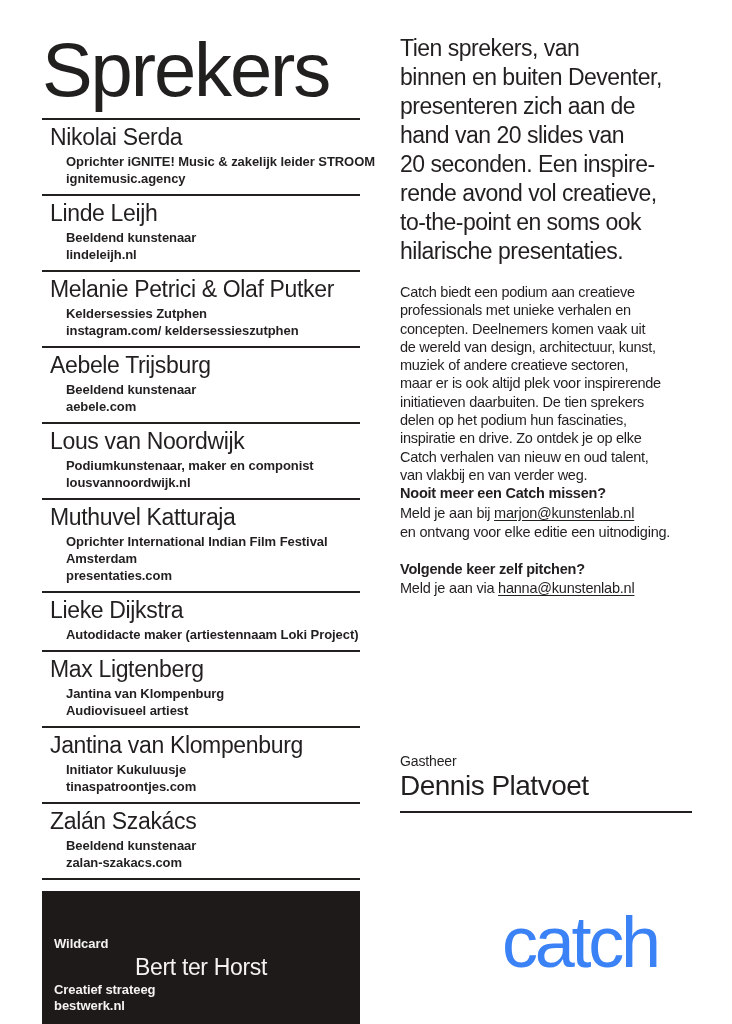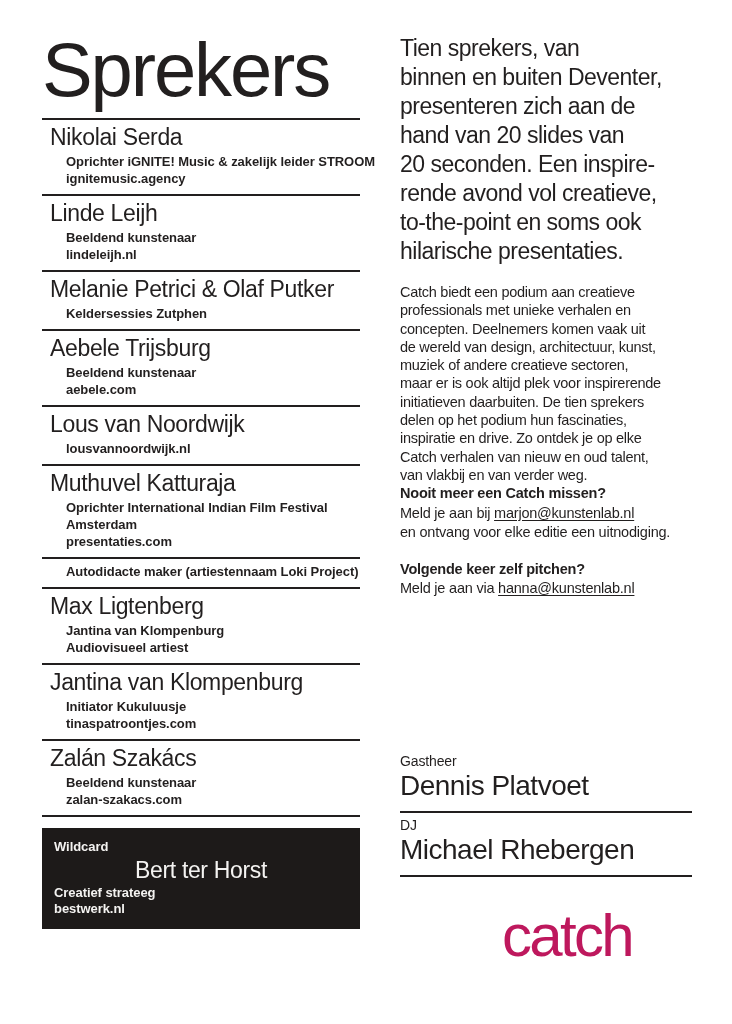--- a/index.html
+++ b/index.html
@@ -23,47 +23,47 @@
     letter-spacing:-0.015em;white-space:nowrap;
   }
   .speaker-line{
     font-size:13px;line-height:17px;font-weight:700;
     letter-spacing:-0.005em;white-space:nowrap;margin-left:24px;
   }
   .wildcard{
     margin-top:11px;background:#1d1a19;color:#f4f3f1;
     padding:11px 12px 12px;
   }
-  .wildcard-label{font-size:13px;line-height:16px;font-weight:700;letter-spacing:-0.005em;}
+  .wildcard-label{font-size:13px;line-height:16px;font-weight:700;letter-spacing:-0.005em;margin-top:34px;}
   .wildcard-name{font-size:23px;line-height:27px;font-weight:400;letter-spacing:-0.015em;margin:2px 0 1px;text-align:center;}
   .wildcard-line{font-size:13px;line-height:16px;font-weight:700;letter-spacing:-0.005em;}
   
   .right-col{position:absolute;left:400px;top:34px;width:292px;}
   .intro{
     margin:0;font-size:23px;line-height:29px;font-weight:400;
     letter-spacing:-0.022em;white-space:pre;
   }
   .about{
     margin:17px 0 0;font-size:14.5px;line-height:18.3px;
     letter-spacing:-0.018em;white-space:pre;
   }
   .signup{margin-top:0;font-size:14.5px;line-height:19.5px;letter-spacing:-0.015em;}
   .signup + .signup{margin-top:17px;}
   .signup-q{font-weight:700;}
   .email-link{text-decoration:underline;text-underline-offset:2px;color:inherit;cursor:pointer;}
   
   .credits{position:absolute;left:400px;top:752px;width:292px;}
-  .credit{border-bottom:2px solid #221f1f;padding-bottom:10px;margin-bottom:3px;}
+  .credit{border-bottom:2px solid #221f1f;padding-bottom:10px;margin-bottom:36px;}
   .credit-role{font-size:14px;line-height:18px;letter-spacing:-0.01em;margin-bottom:1px;}
   .credit-name{font-size:28px;line-height:30px;letter-spacing:-0.018em;font-weight:400;white-space:nowrap;}
   
   .logo{
     position:absolute;left:502px;top:906px;
-    font-size:60px;line-height:1;font-weight:500;
-    letter-spacing:-0.045em;color:#be185d;
+    font-size:72px;line-height:1;font-weight:500;
+    letter-spacing:-0.045em;color:#3b82f6;
   }
 </style>
 </head>
 <body>
 
 <div class="page">
 
   <div class="left-col">
     <h1 class="page-title">Sprekers</h1>
 
@@ -75,41 +75,44 @@
 
     <div class="speaker">
       <h2 class="speaker-name">Linde Leijh</h2>
       <div class="speaker-line">Beeldend kunstenaar</div>
       <div class="speaker-line">lindeleijh.nl</div>
     </div>
 
     <div class="speaker">
       <h2 class="speaker-name">Melanie Petrici &amp; Olaf Putker</h2>
       <div class="speaker-line">Keldersessies Zutphen</div>
+      <div class="speaker-line">instagram.com/ keldersessieszutphen</div>
     </div>
 
     <div class="speaker">
       <h2 class="speaker-name">Aebele Trijsburg</h2>
       <div class="speaker-line">Beeldend kunstenaar</div>
       <div class="speaker-line">aebele.com</div>
     </div>
 
     <div class="speaker">
       <h2 class="speaker-name">Lous van Noordwijk</h2>
+      <div class="speaker-line">Podiumkunstenaar, maker en componist</div>
       <div class="speaker-line">lousvannoordwijk.nl</div>
     </div>
 
     <div class="speaker">
       <h2 class="speaker-name">Muthuvel Katturaja</h2>
       <div class="speaker-line">Oprichter International Indian Film Festival</div>
       <div class="speaker-line">Amsterdam</div>
       <div class="speaker-line">presentaties.com</div>
     </div>
 
     <div class="speaker">
+      <h2 class="speaker-name">Lieke Dijkstra</h2>
       <div class="speaker-line">Autodidacte maker (artiestennaam Loki Project)</div>
     </div>
 
     <div class="speaker">
       <h2 class="speaker-name">Max Ligtenberg</h2>
       <div class="speaker-line">Jantina van Klompenburg</div>
       <div class="speaker-line">Audiovisueel artiest</div>
     </div>
 
     <div class="speaker">
@@ -163,21 +166,17 @@
       <div class="signup-q">Volgende keer zelf pitchen?</div>
       <div><span>Meld je aan via </span><a class="email-link">hanna@kunstenlab.nl</a></div>
     </div>
   </div>
 
   <div class="credits">
     <div class="credit">
       <div class="credit-role">Gastheer</div>
       <div class="credit-name">Dennis Platvoet</div>
     </div>
-    <div class="credit">
-      <div class="credit-role">DJ</div>
-      <div class="credit-name">Michael Rhebergen</div>
-    </div>
   </div>
 
   <div class="logo">catch</div>
 
 </div>
 
 </body></html>

